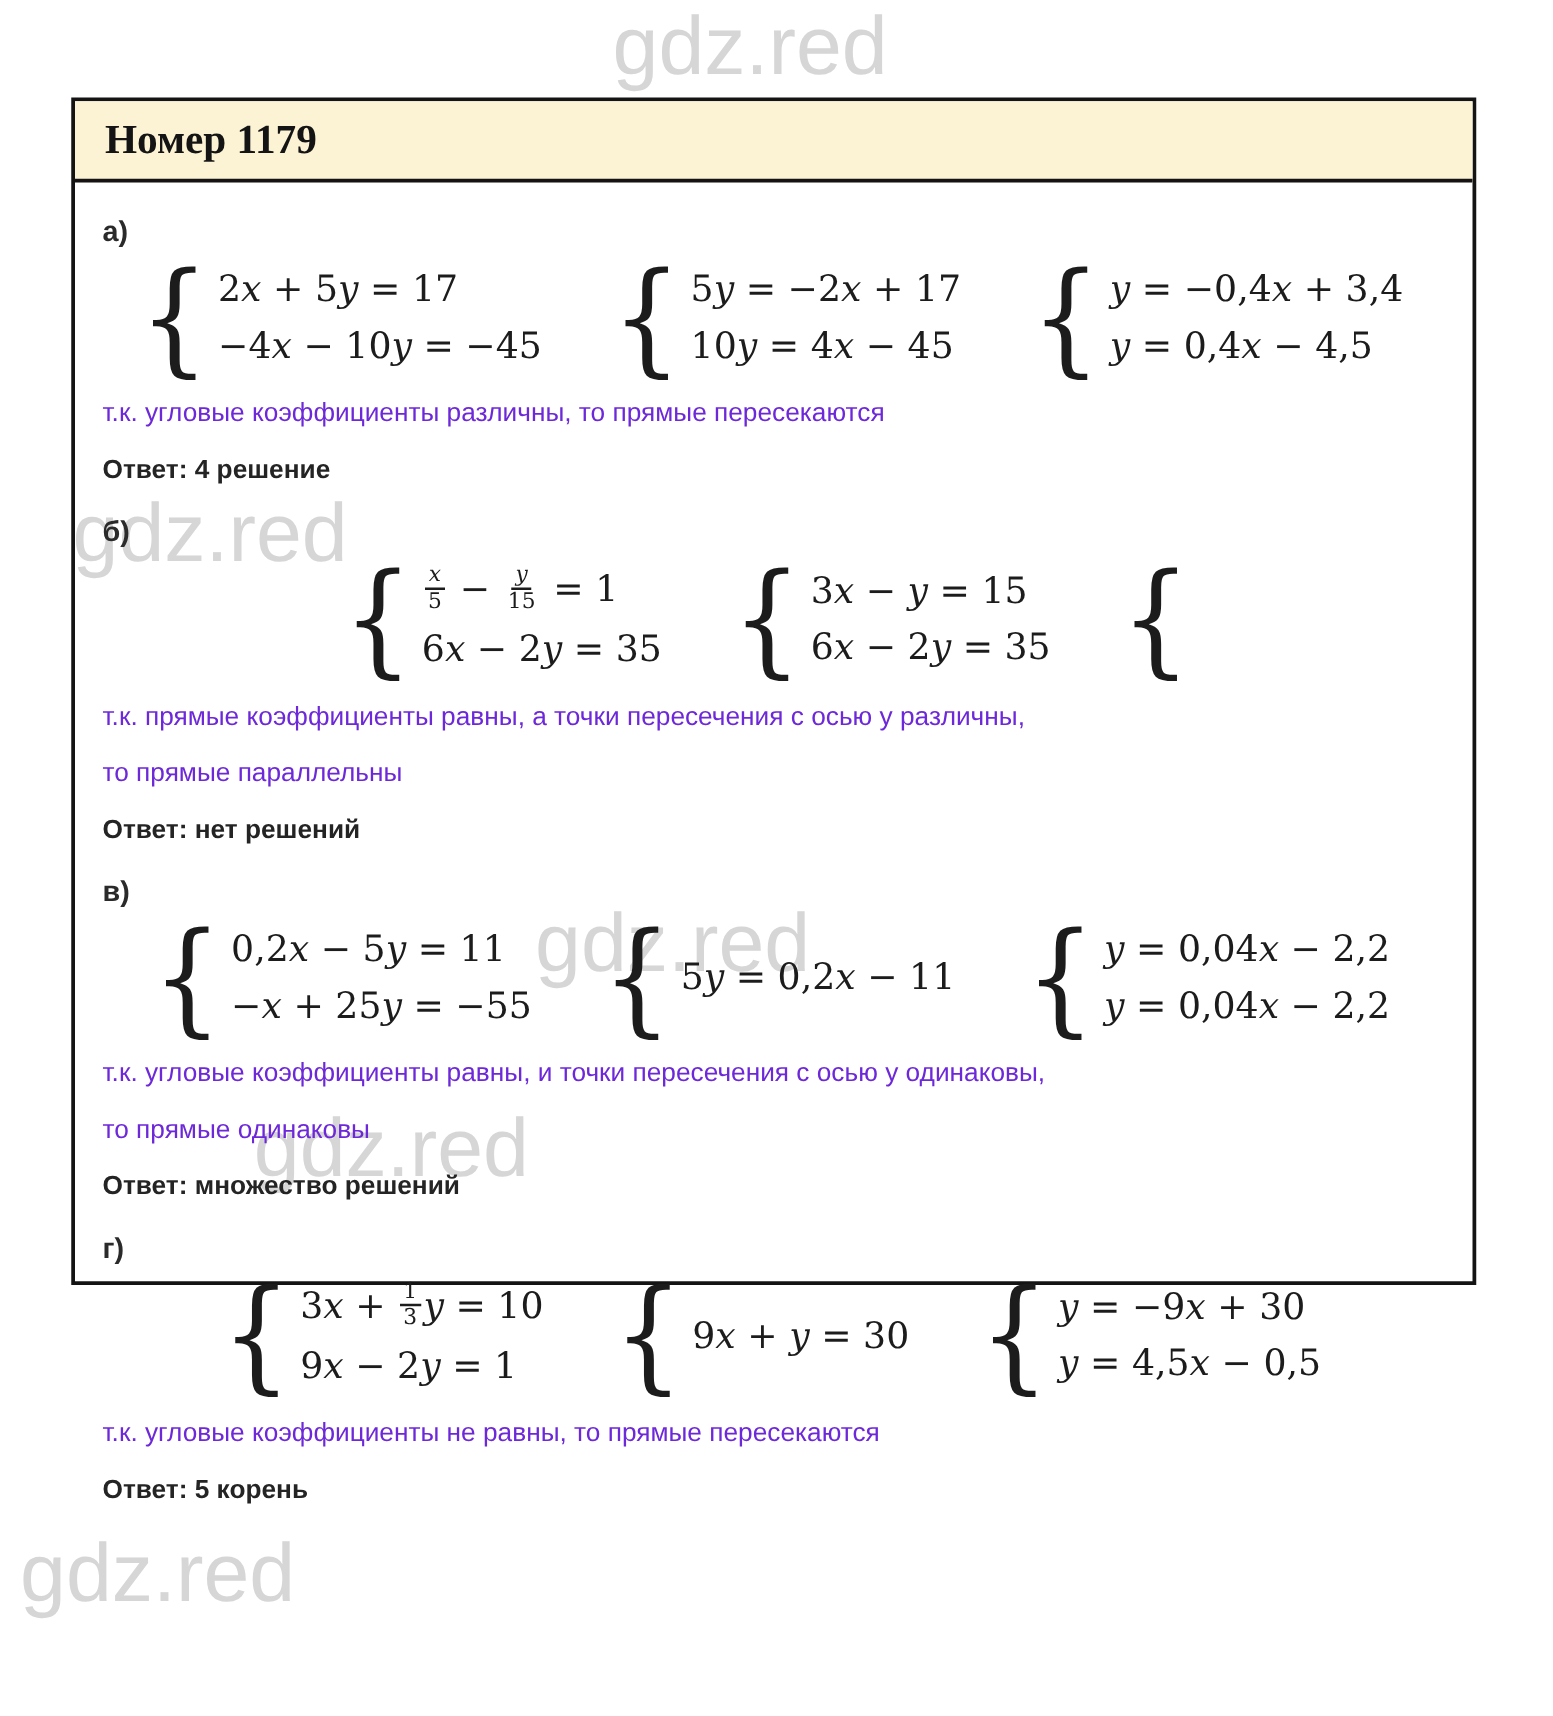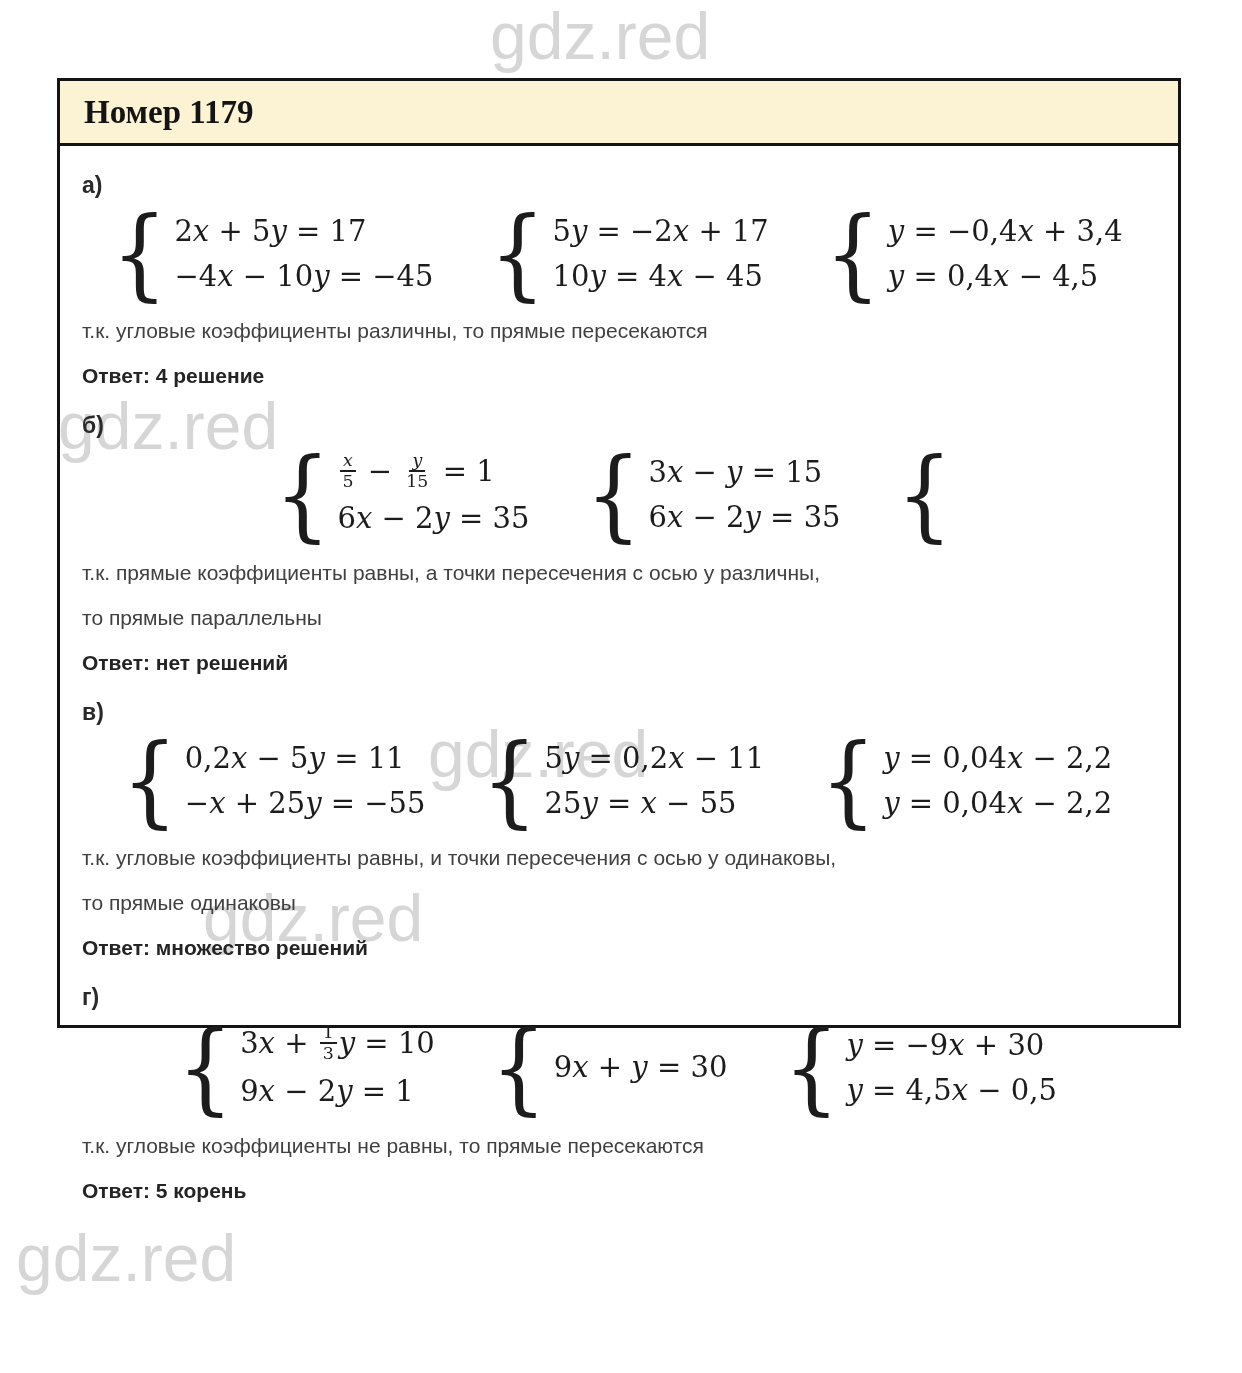--- a/index.html
+++ b/index.html
@@ -65,21 +65,21 @@
   .eq .mv { font-style:italic; font-family:"DejaVu Serif", serif; }
   .frac {
     display:inline-flex; flex-direction:column; align-items:center;
     vertical-align:middle; font-size:0.6em; line-height:1.12;
     margin:0 2px; position:relative; top:-2px;
   }
   .fnum { border-bottom:2px solid #1c1c1c; padding:0 3px; }
   .fden { padding:0 3px; }
 
   .expl-line {
-    font-size:21px; color:#404040; line-height:21px;
+    font-size:21px; color:#6d28d9; line-height:21px;
     margin:0 0 24px 0;
   }
   .answer {
     font-size:21px; font-weight:bold; color:#242424;
     line-height:21px; margin:0 0 26px 0;
   }
 </style>
 </head>
 <body>
 
@@ -166,21 +166,20 @@
             <span class="brace">{</span>
             <span class="eqs">
               <span class="eq">0,2<span class="mv">x</span> − 5<span class="mv">y</span> = 11</span>
               <span class="eq">−<span class="mv">x</span> + 25<span class="mv">y</span> = −55</span>
             </span>
           </div>
           <div class="system">
             <span class="brace">{</span>
             <span class="eqs">
               <span class="eq">5<span class="mv">y</span> = 0,2<span class="mv">x</span> − 11</span>
-              <span class="eq">25<span class="mv">y</span> = <span class="mv">x</span> − 55</span>
             </span>
           </div>
           <div class="system">
             <span class="brace">{</span>
             <span class="eqs">
               <span class="eq"><span class="mv">y</span> = 0,04<span class="mv">x</span> − 2,2</span>
               <span class="eq"><span class="mv">y</span> = 0,04<span class="mv">x</span> − 2,2</span>
             </span>
           </div>
         </div>

